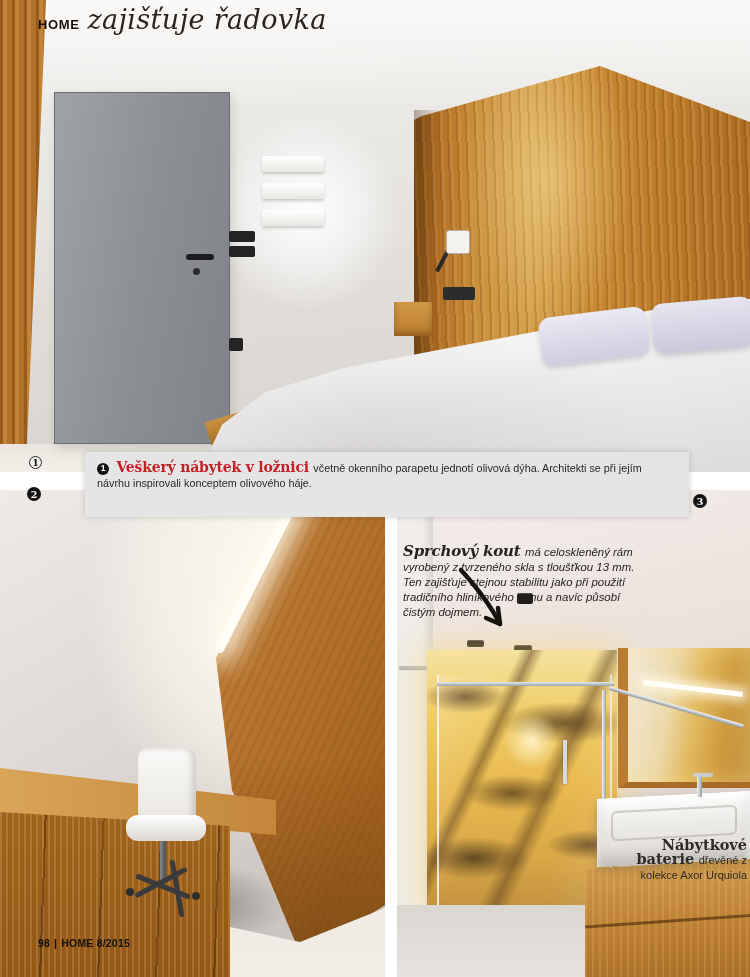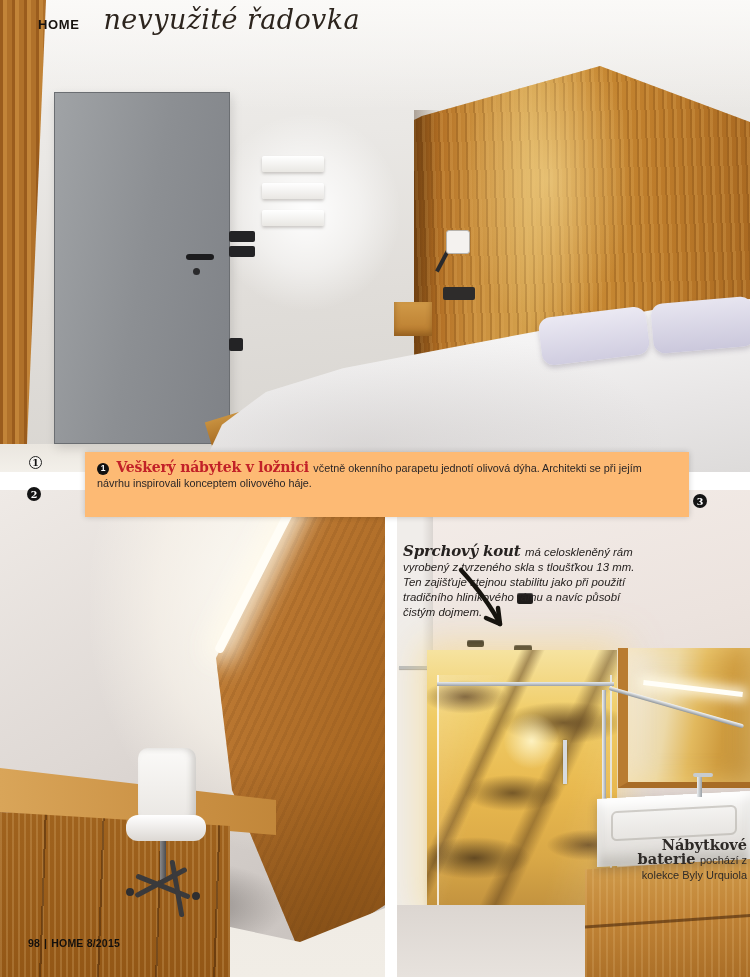--- a/index.html
+++ b/index.html
@@ -1,21 +1,21 @@
 <!DOCTYPE html>
 <html><head>
 <meta charset="utf-8">
 <style>
   html,body{margin:0;padding:0;background:#ffffff;}
   .page{position:relative;width:750px;height:977px;background:#ffffff;overflow:hidden;
         font-family:"Liberation Sans",sans-serif;color:#2a2627;}
   .page *{position:absolute;box-sizing:border-box;}
 
   
-  .page-header{left:38px;top:4px;z-index:6;display:flex;align-items:baseline;gap:24px;white-space:nowrap;}
+  .page-header{left:38px;top:4px;z-index:6;display:flex;align-items:baseline;gap:8px;white-space:nowrap;}
   .page-header *{position:static;}
   .brand{font-weight:bold;font-size:13px;letter-spacing:.6px;color:#17120e;}
   .title{font-family:"DejaVu Serif",serif;font-style:italic;font-size:27px;color:#2c241d;letter-spacing:.4px;}
 
   
   .photo{overflow:hidden;}
   .photo-top{left:0;top:0;width:750px;height:472px;
     background:linear-gradient(175deg,#f2f0ee 0%,#eae8e5 30%,#e0ddd9 60%,#d6d3ce 100%);}
   .gutter-h{left:0;top:472px;width:750px;height:18px;background:#fff;z-index:2;}
   .gutter-v{left:385px;top:490px;width:12px;height:487px;background:#fff;z-index:2;}
@@ -176,39 +176,39 @@
   .shower-note *{position:static;font-style:italic;}
   .note-lead{font-family:"DejaVu Serif",serif;font-weight:bold;font-size:15px;letter-spacing:-.2px;}
   .note-body{font-size:11.4px;}
   .arrow-wrap{left:56px;top:76px;width:60px;height:72px;z-index:4;}
   .faucet-note{left:238px;top:332px;width:112px;z-index:4;text-align:right;line-height:13.5px;color:#2e2a27;}
   .faucet-note *{position:static;}
   .faucet-lead{font-family:"DejaVu Serif",serif;font-weight:bold;font-size:14.5px;display:inline;}
   .faucet-body-text{font-size:11px;display:inline;}
 
   
-  .caption-box{left:85px;top:452px;width:604px;height:65px;background:#fdba74;z-index:3;
+  .caption-box{left:85px;top:452px;width:604px;height:65px;background:#e5e5e5;z-index:3;
     box-shadow:0 0 6px rgba(0,0,0,.18);display:flex;gap:15px;padding:8px 12px 0 12px;}
   .caption-box article{position:static;flex:1;line-height:13.2px;}
   .caption-box article *{position:static;}
   .bullet{display:inline-flex;width:12px;height:12px;border-radius:50%;background:#111;color:#fff;
     font-size:8.5px;font-weight:bold;align-items:center;justify-content:center;
     vertical-align:1px;margin-right:3px;}
   .cap-head{font-family:"DejaVu Serif",serif;font-weight:bold;color:#c22128;font-size:14px;letter-spacing:-.2px;}
   .cap-body{font-size:10.8px;color:#2a2627;}
 
   
   .marker{width:14px;height:14px;border-radius:50%;z-index:4;font-size:9.5px;font-weight:bold;
     display:flex;align-items:center;justify-content:center;font-family:"DejaVu Serif",serif;}
   .marker-1{left:29px;top:456px;width:13px;height:13px;background:#f5f3f0;color:#111;border:1.5px solid #222;}
   .marker-2{left:27px;top:487px;background:#141414;color:#fff;}
   .marker-3{left:693px;top:494px;background:#141414;color:#fff;}
 
   
-  .page-footer{left:28px;top:937px;z-index:6;font-size:10.5px;font-weight:bold;color:#14110e;
+  .page-footer{left:38px;top:937px;z-index:6;font-size:10.5px;font-weight:bold;color:#14110e;
     white-space:nowrap;letter-spacing:.2px;}
   .page-footer *{position:static;}
   .page-footer .sep{margin:0 4px;}
 </style>
 </head>
 <body>
 
 <div class="page">
 
   <section class="photo photo-top" aria-hidden="true">
@@ -285,37 +285,37 @@
        <span class="note-body">má celoskleněný rám vyrobený z tvrzeného skla s tloušťkou 13 mm. Ten zajišťuje stejnou stabilitu jako při použití tradičního hliníkového rámu a navíc působí čistým dojmem.</span></p>
 
     <div class="arrow-wrap" aria-hidden="true">
       <svg width="60" height="72" viewBox="0 0 60 72" xmlns="http://www.w3.org/2000/svg">
         <path d="M8,4 C26,24 38,40 47,58" fill="none" stroke="#17140f" stroke-width="4.5" stroke-linecap="round"></path>
         <path d="M47,58 L33,52 M47,58 L45,42" fill="none" stroke="#17140f" stroke-width="4.5" stroke-linecap="round"></path>
       </svg>
     </div>
 
     <p class="faucet-note"><span class="faucet-lead">Nábytkové baterie</span>
-       <span class="faucet-body-text">pochází z kolekce Byly Urquiola</span></p>
+       <span class="faucet-body-text">dřevěné z kolekce Axor Urquiola</span></p>
   </section>
 
   <div class="caption-box">
     <article>
       <span class="bullet">1</span>
       <span class="cap-head">Veškerý nábytek v ložnici</span>
       <span class="cap-body">včetně okenního parapetu jednotí olivová dýha. Architekti se při jejím návrhu inspirovali konceptem olivového háje.</span>
     </article>
   </div>
 
   <div class="marker marker-1">1</div>
   <div class="marker marker-2">2</div>
   <div class="marker marker-3">3</div>
 
   <header class="page-header">
     <span class="brand">HOME</span>
-    <span class="title">nevyužité řadovka</span>
+    <span class="title">zajišťuje řadovka</span>
   </header>
 
   <footer class="page-footer">
     <span>98</span><span class="sep">|</span><span>HOME 8/2015</span>
   </footer>
 
 </div>
 
 </body></html>

